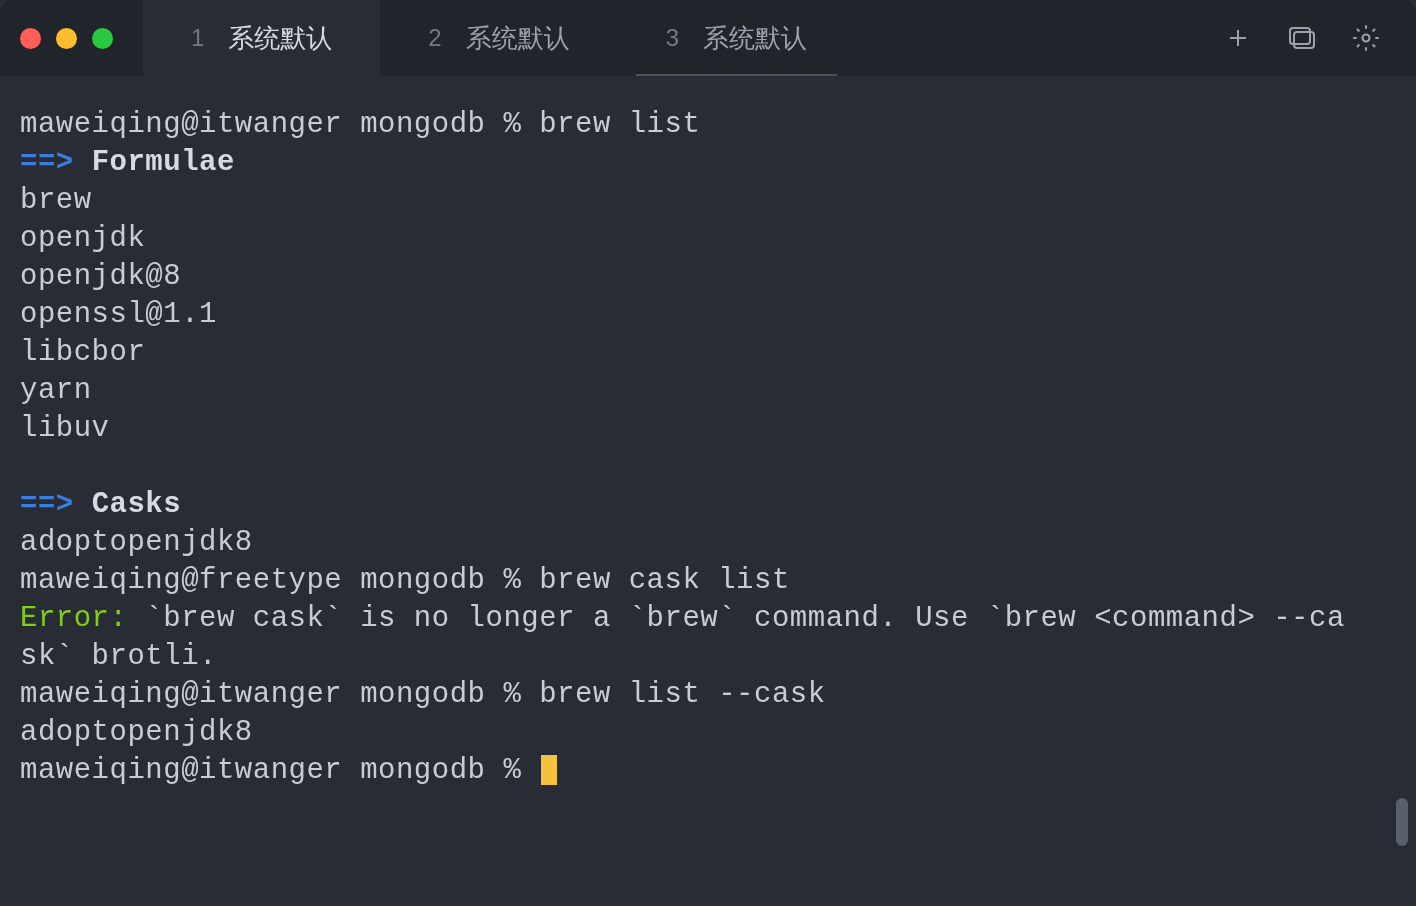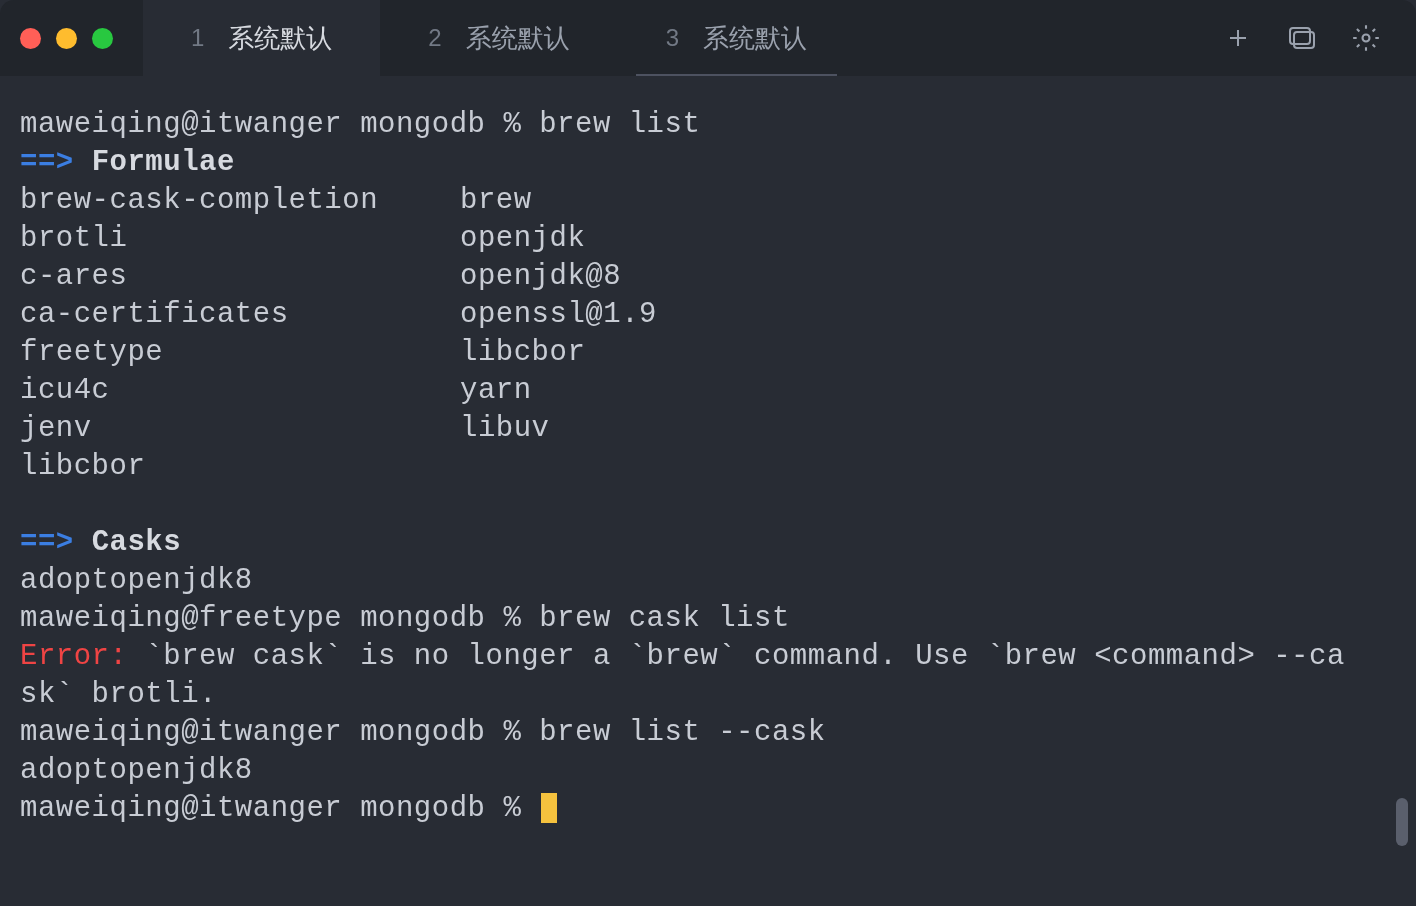--- a/index.html
+++ b/index.html
@@ -98,21 +98,21 @@
       padding: 30px 20px 20px 20px;
       font-size: 29px;
       line-height: 38px;
       white-space: pre;
       letter-spacing: 0.5px;
       position: relative;
       font-weight: 500;
     }
     .blue { color: #3b7ee2; font-weight: 700; }
     .bold-white { color: #d7dae0; font-weight: 700; }
-    .red { color: #ef4444; }
+    .red { color: #84cc16; }
     .cursor {
       display: inline-block;
       width: 16px;
       height: 30px;
       background: #f5c23e;
       vertical-align: text-bottom;
       margin-left: 2px;
       transform: translateY(-2px);
     }
     .scrollbar {
@@ -171,31 +171,24 @@
       <svg width="28" height="28" viewBox="0 0 24 24" fill="none" stroke="currentColor" stroke-width="1.8">
         <circle cx="12" cy="12" r="3"></circle>
         <path d="M12 1v3m0 16v3M4.22 4.22l2.12 2.12m11.32 11.32l2.12 2.12M1 12h3m16 0h3M4.22 19.78l2.12-2.12m11.32-11.32l2.12-2.12"></path>
       </svg>
     </div>
   </div>
 </div>
 
 <div class="terminal"><span>maweiqing@itwanger mongodb % brew list</span>
 <span class="blue">==&gt; </span><span class="bold-white">Formulae</span>
-<div class="row3"><div class="col3"><span>brew-cask-completion</span>
-<span>brotli</span>
-<span>c-ares</span>
-<span>ca-certificates</span>
-<span>freetype</span>
-<span>icu4c</span>
-<span>jenv</span>
-<span>libcbor</span></div><div class="col3"><span>brew</span>
+<div class="row3"><div class="col3"><span>brew</span>
 <span>openjdk</span>
 <span>openjdk@8</span>
-<span>openssl@1.9</span>
+<span>openssl@1.1</span>
 <span>libcbor</span>
 <span>yarn</span>
 <span>libuv</span></div></div>
 <span class="blue">==&gt; </span><span class="bold-white">Casks</span>
 <span>adoptopenjdk8</span>
 <span>maweiqing@freetype mongodb % brew cask list</span>
 <span class="red">Error:</span><span> `brew cask` is no longer a `brew` command. Use `brew &lt;command&gt; --ca</span>
 <span>sk` brotli.</span>
 <span>maweiqing@itwanger mongodb % brew list --cask</span>
 <span>adoptopenjdk8</span>

